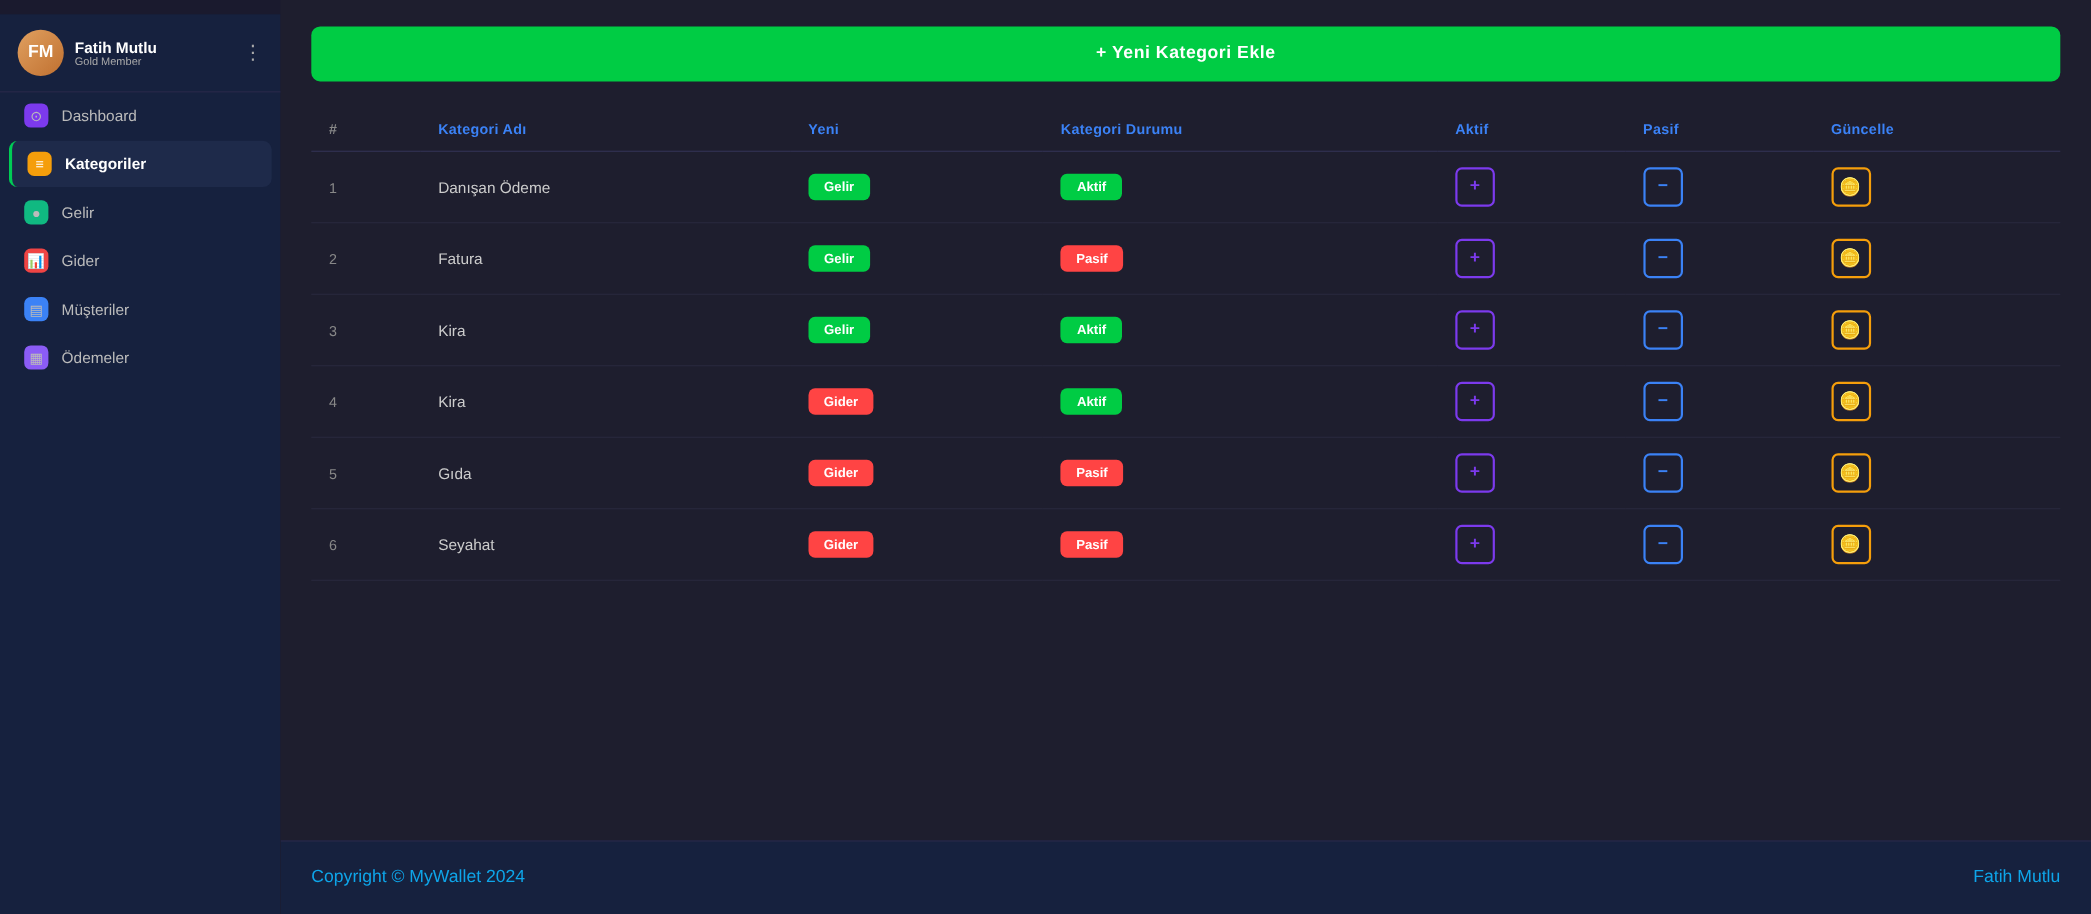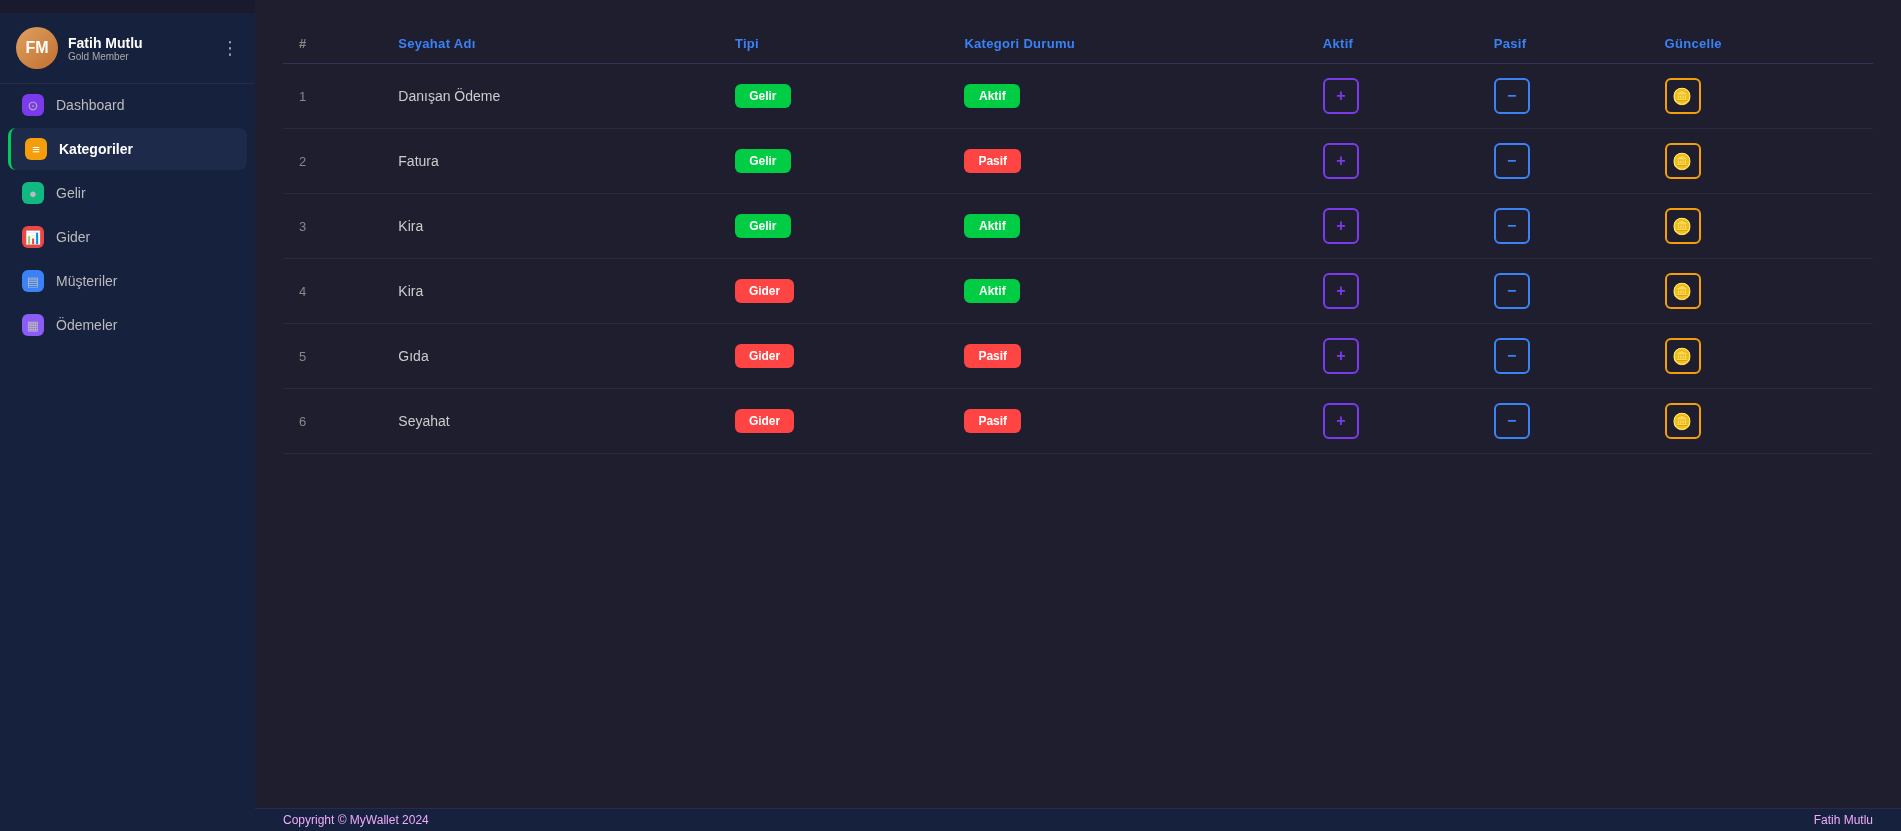--- a/index.html
+++ b/index.html
@@ -234,25 +234,25 @@
     }
 
     .btn-edit {
       border-color: #f59e0b;
       color: #f59e0b;
     }
 
     
     .footer {
       background: #16213e;
-      padding: 4px 28px;
+      padding: 24px 28px;
       display: flex;
       justify-content: space-between;
-      font-size: 12px;
-      color: #f0abfc;
+      font-size: 16px;
+      color: #0ea5e9;
       border-top: 1px solid #2a2a4a;
     }
   </style>
 </head>
 <body>
 
 <div class="sidebar">
   <div class="sidebar-header">
     <div class="avatar">FM</div>
     <div class="user-info">
@@ -286,28 +286,29 @@
     </div>
     <div class="nav-item">
       <span class="nav-icon icon-odemeler">▦</span>
       <span>Ödemeler</span>
     </div>
   </nav>
 </div>
 
 <div class="main">
   <div class="main-content">
+    <button class="add-btn">+ Yeni Kategori Ekle</button>
 
     <div class="table-wrapper">
       <table>
         <thead>
           <tr>
             <th>#</th>
-            <th>Seyahat Adı</th>
-            <th>Tipi</th>
+            <th>Kategori Adı</th>
+            <th>Yeni</th>
             <th>Kategori Durumu</th>
             <th>Aktif</th>
             <th>Pasif</th>
             <th>Güncelle</th>
           </tr>
         </thead>
         <tbody id="table-body">
         <tr>
       <td>1</td>
       <td>Danışan Ödeme</td>

